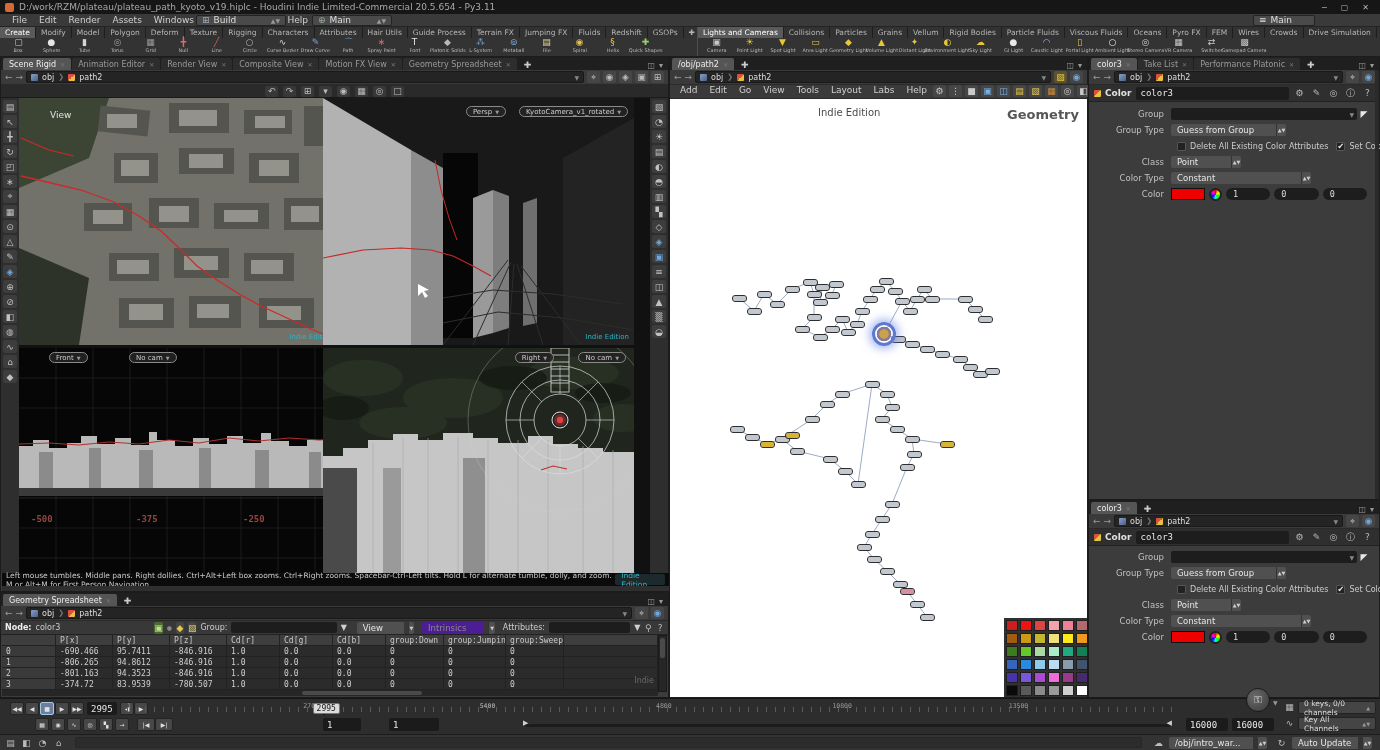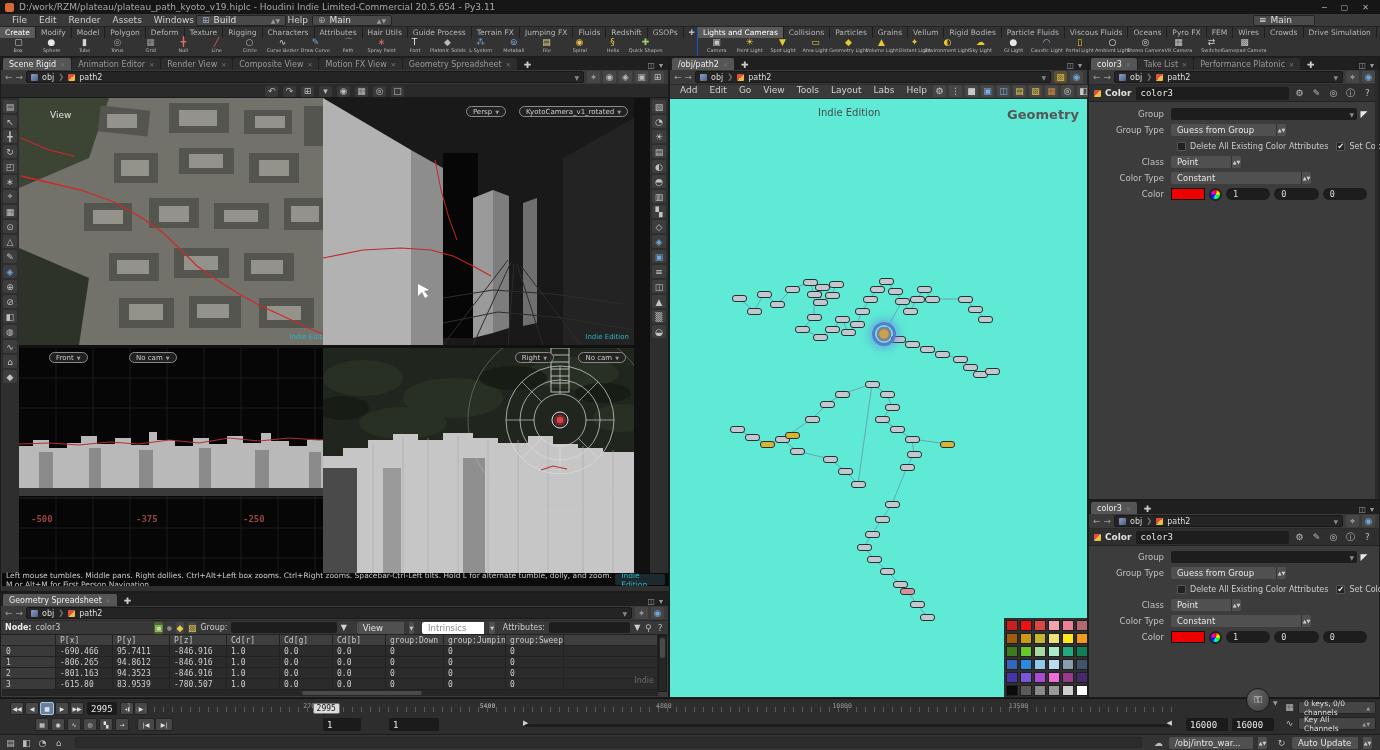--- a/index.html
+++ b/index.html
@@ -49,21 +49,21 @@
 .pill{background:rgba(35,35,35,.9);border:1px solid #8a8a8a;border-radius:7px;color:#ccc;font-size:7px;padding:0 6px;height:11px;display:flex;align-items:center;gap:3px;white-space:nowrap}
 .pill .st{font-size:5px;color:#999}
 .indie{color:#2fb3c4;font-size:7px}
 .helpbar{position:absolute;background:#0b0b0b;display:flex;align-items:center;font-size:7.5px;color:#c8c8c8}
 .badge{margin-left:auto;background:#1d2a2d;color:#2fb3c4;padding:0 6px;height:11px;display:flex;align-items:center;border-radius:2px;font-size:7.5px}
 .axislabel{position:absolute;color:#94463e;font-size:9px;font-weight:bold;font-family:"DejaVu Sans Mono",monospace}
 
 .netmenu{height:14px;background:#3a3a3a;display:flex;align-items:flex-start;font-size:9px;border-bottom:1px solid #2a2a2a}
 #netmenus{display:flex;padding-left:4px}
 #nettools{margin-left:auto;display:flex;gap:3px;padding-right:5px}
-.netcanvas{position:absolute;background:#5eead4;overflow:hidden}
+.netcanvas{position:absolute;background:#ffffff;overflow:hidden}
 .wm1{position:absolute;color:#4b4b4b;font-size:10px}
 .wm2{position:absolute;color:#565656;font-size:13px;font-weight:bold}
 .nnode{position:absolute;width:13px;height:5px;border-radius:2px;outline:1px solid #2e2e2e}
 .nsel{position:absolute;width:24px;height:24px;border-radius:50%;border:3px solid #5b79d0;box-shadow:0 0 8px 3px rgba(100,130,230,.55);background:radial-gradient(circle,#caa24a 0 34%,#8a7a9a 40% 55%,rgba(60,60,60,0) 60%)}
 .pal{position:absolute;display:grid;grid-template-columns:repeat(6,12px);grid-auto-rows:11px;gap:2px;padding:2px;background:#303030}
 .pal div{border:1px solid #1f1f1f}
 
 .nodehdr{height:17px;background:#2f2f2f;display:flex;align-items:center;gap:4px;padding:0 5px;border-bottom:1px solid #222}
 .nodehdr .typ{font-weight:bold;color:#e0e0e0;font-size:9px}
 .namefield{flex:1;background:#1d1d1d;height:13px;border-radius:2px;display:flex;align-items:center;padding:0 5px;font-family:"DejaVu Sans Mono",monospace;font-size:9px;color:#e8e8e8}
@@ -1097,21 +1097,21 @@
     <span style="color:#888;font-size:6px">●</span>
     <span class="ico" style="color:#e8c84a">◆</span>
     <span class="ico" style="color:#e8c84a">▧</span>
     <span>Group:</span>
     <span class="ssfield" style="width:170px"></span>
     <span class="funnel">▼</span>
     <div class="dd" style="width:70px;margin-left:6px">
         <span>View</span>
       </div>
     <span class="stp">▼</span>
-    <div class="dd" style="width:96px;color:#8a8a8a;background:#ffffff">
+    <div class="dd" style="width:96px;color:#8a8a8a;background:#4c1d95">
         <span>Intrinsics</span>
       </div>
     <span class="stp">▼</span>
     <span>Attributes:</span>
     <span class="ssfield" style="width:130px"></span>
     <span class="funnel">▼</span>
     <span class="hdricon">⚲</span>
     <span style="margin-left:auto" class="hdricon">?</span>
   </div>
   <div class="sstable" id="sstable" style="left:1px;top:42px;width:656px;height:57px">
@@ -1162,21 +1162,21 @@
         <div style="width: 53px;">1.0</div>
         <div style="width: 53px;">0.0</div>
         <div style="width: 53px;">0.0</div>
         <div style="width: 58px;">0</div>
         <div style="width: 62px;">0</div>
         <div style="width: 58px;">0</div>
         <div style="flex: 1 1 0%;"></div>
       </div>
       <div class="ssrow ssbody">
         <div class="idx" style="width: 54px;">3</div>
-        <div style="width: 57px;">-615.80</div>
+        <div style="width: 57px;">-374.72</div>
         <div style="width: 57px;">83.9539</div>
         <div style="width: 57px;">-780.507</div>
         <div style="width: 53px;">1.0</div>
         <div style="width: 53px;">0.0</div>
         <div style="width: 53px;">0.0</div>
         <div style="width: 58px;">0</div>
         <div style="width: 62px;">0</div>
         <div style="width: 58px;">0</div>
         <div style="flex: 1 1 0%;"></div>
       </div>

